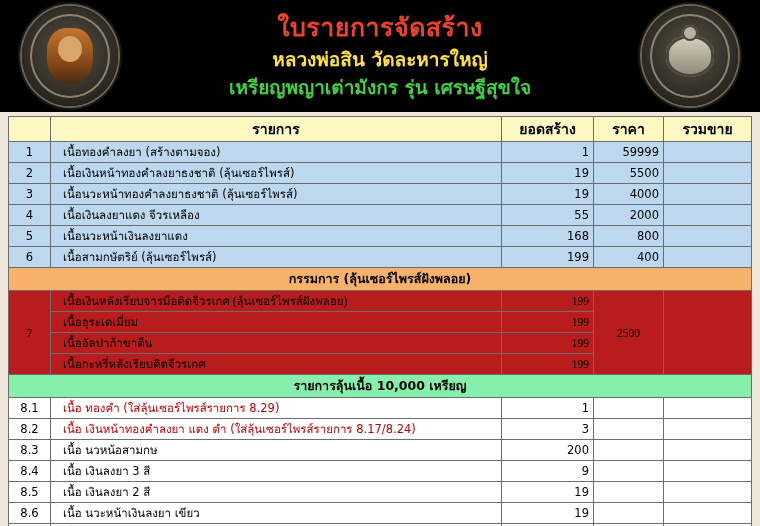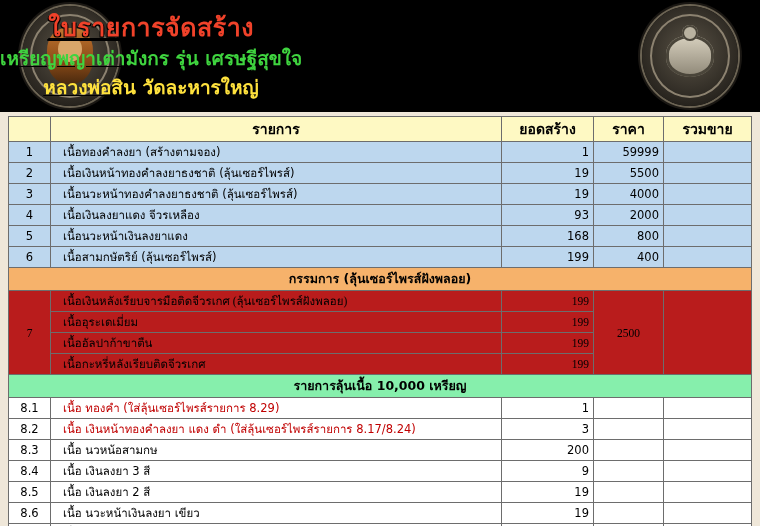--- a/index.html
+++ b/index.html
@@ -7,21 +7,21 @@
     width:760px;height:526px;overflow:hidden;
     background:#efe7d9;
     font-family:"DejaVu Sans","Liberation Sans",sans-serif;
     position:relative;
   }
   
   #header{
     height:112px;
     background:#000;
     position:relative;
-    display:flex;align-items:center;text-decoration:underline;
+    display:flex;align-items:center;justify-content:center;
   }
   .seal{
     position:absolute;top:6px;
     width:96px;height:100px;
     border-radius:50%;
     background:radial-gradient(circle at 50% 45%, #5a5346 0%, #2a2620 70%, #120f0c 100%);
     box-shadow:0 0 0 2px #6b6353, 0 0 0 4px #1a1713;
     overflow:hidden;
   }
   .seal.left{left:22px;}
@@ -125,22 +125,22 @@
 </head>
 <body>
 
 <div id="header">
   <div class="seal left">
     <div class="inner"></div>
       <div class="monk"></div>
   </div>
   <div id="titles">
     <div id="title-main">ใบรายการจัดสร้าง</div>
+    <div id="title-sub2">หลวงพ่อสิน วัดละหารใหญ่</div>
     <div id="title-sub1">เหรียญพญาเต่ามังกร รุ่น เศรษฐีสุขใจ</div>
-    <div id="title-sub2">หลวงพ่อสิน วัดละหารใหญ่</div>
   </div>
   <div class="seal right">
     <div class="inner"></div>
       <div class="turtle"></div>
   </div>
 </div>
 
 <div id="watermark">
   <div class="wm-circle"></div>
 </div>
@@ -181,21 +181,21 @@
       <tr class="row-blue">
         <td class="center">3</td>
         <td class="desc">เนื้อนวะหน้าทองคำลงยาธงชาติ (ลุ้นเซอร์ไพรส์)</td>
         <td class="right">19</td>
         <td class="right">4000</td>
         <td></td>
       </tr>
       <tr class="row-blue">
         <td class="center">4</td>
         <td class="desc">เนื้อเงินลงยาแดง จีวรเหลือง</td>
-        <td class="right">93</td>
+        <td class="right">55</td>
         <td class="right">2000</td>
         <td></td>
       </tr>
       <tr class="row-blue">
         <td class="center">5</td>
         <td class="desc">เนื้อนวะหน้าเงินลงยาแดง</td>
         <td class="right">168</td>
         <td class="right">800</td>
         <td></td>
       </tr>

